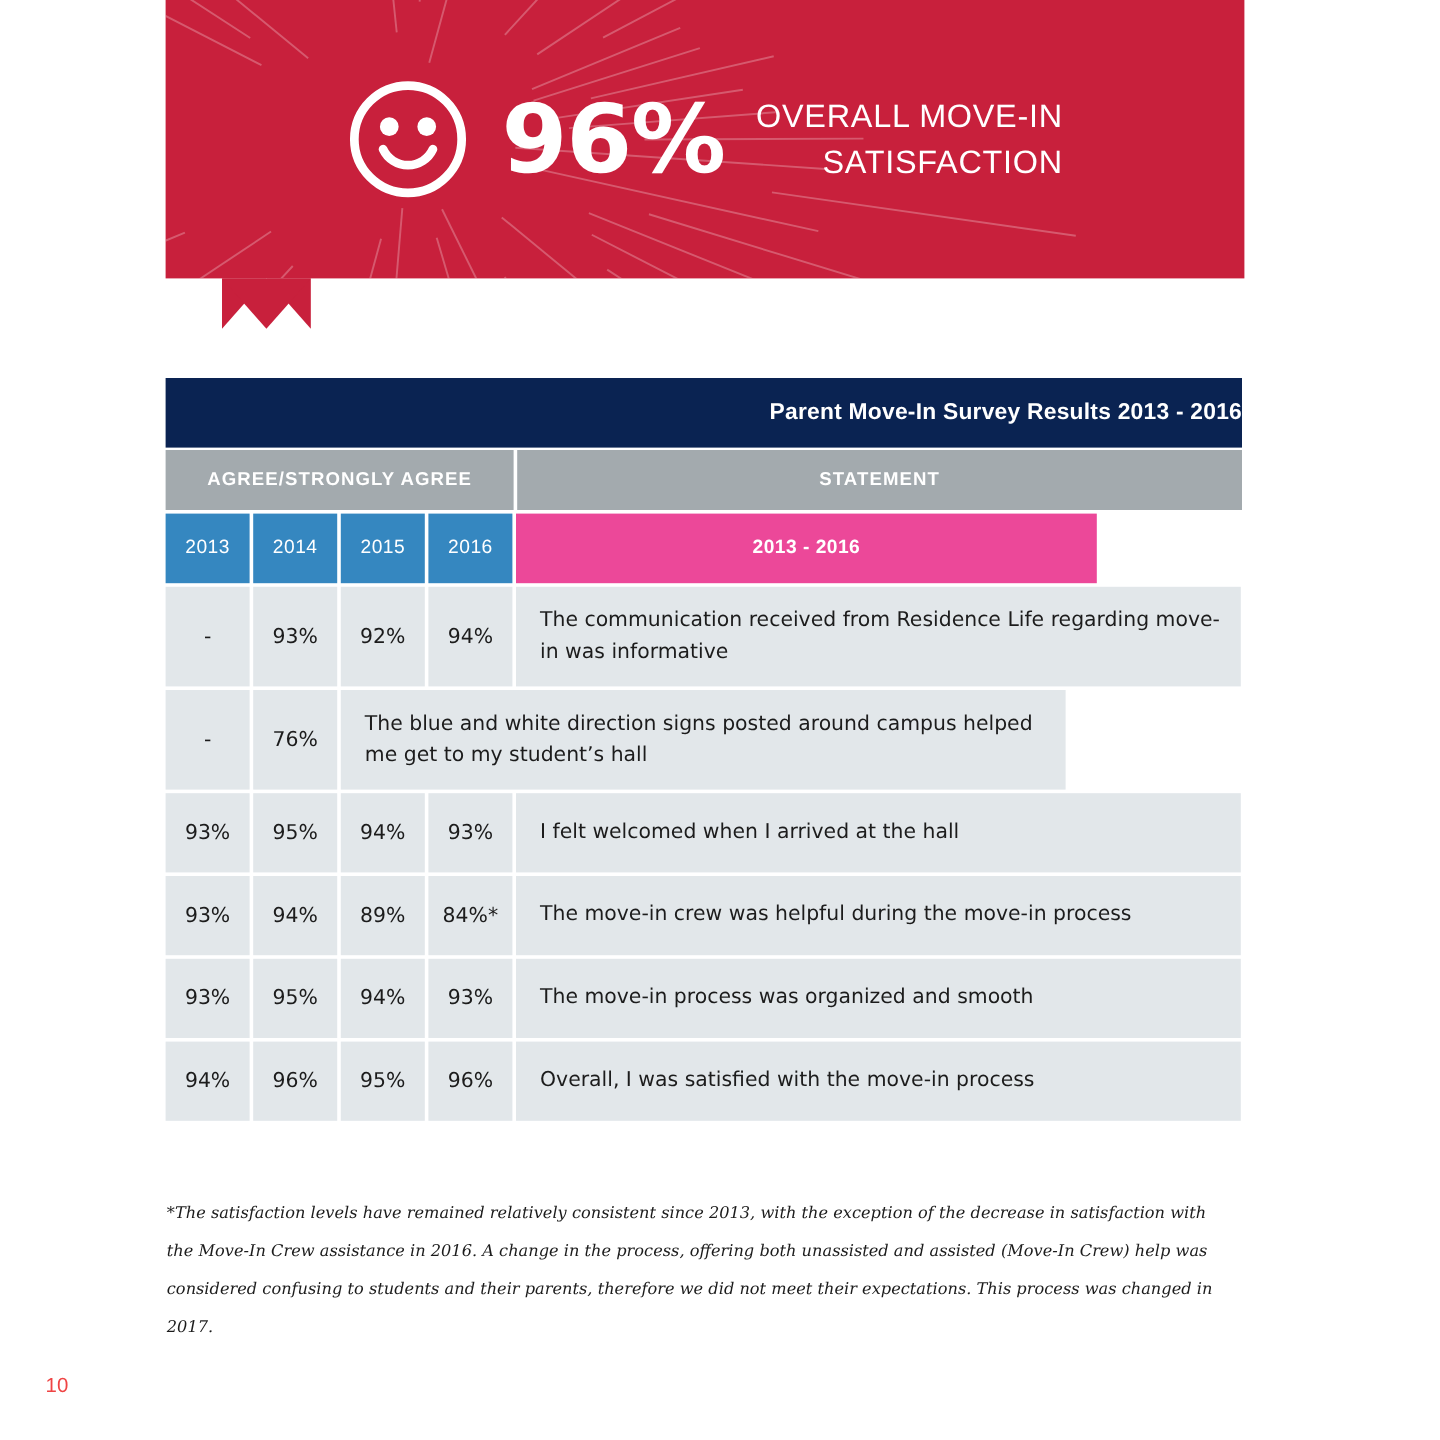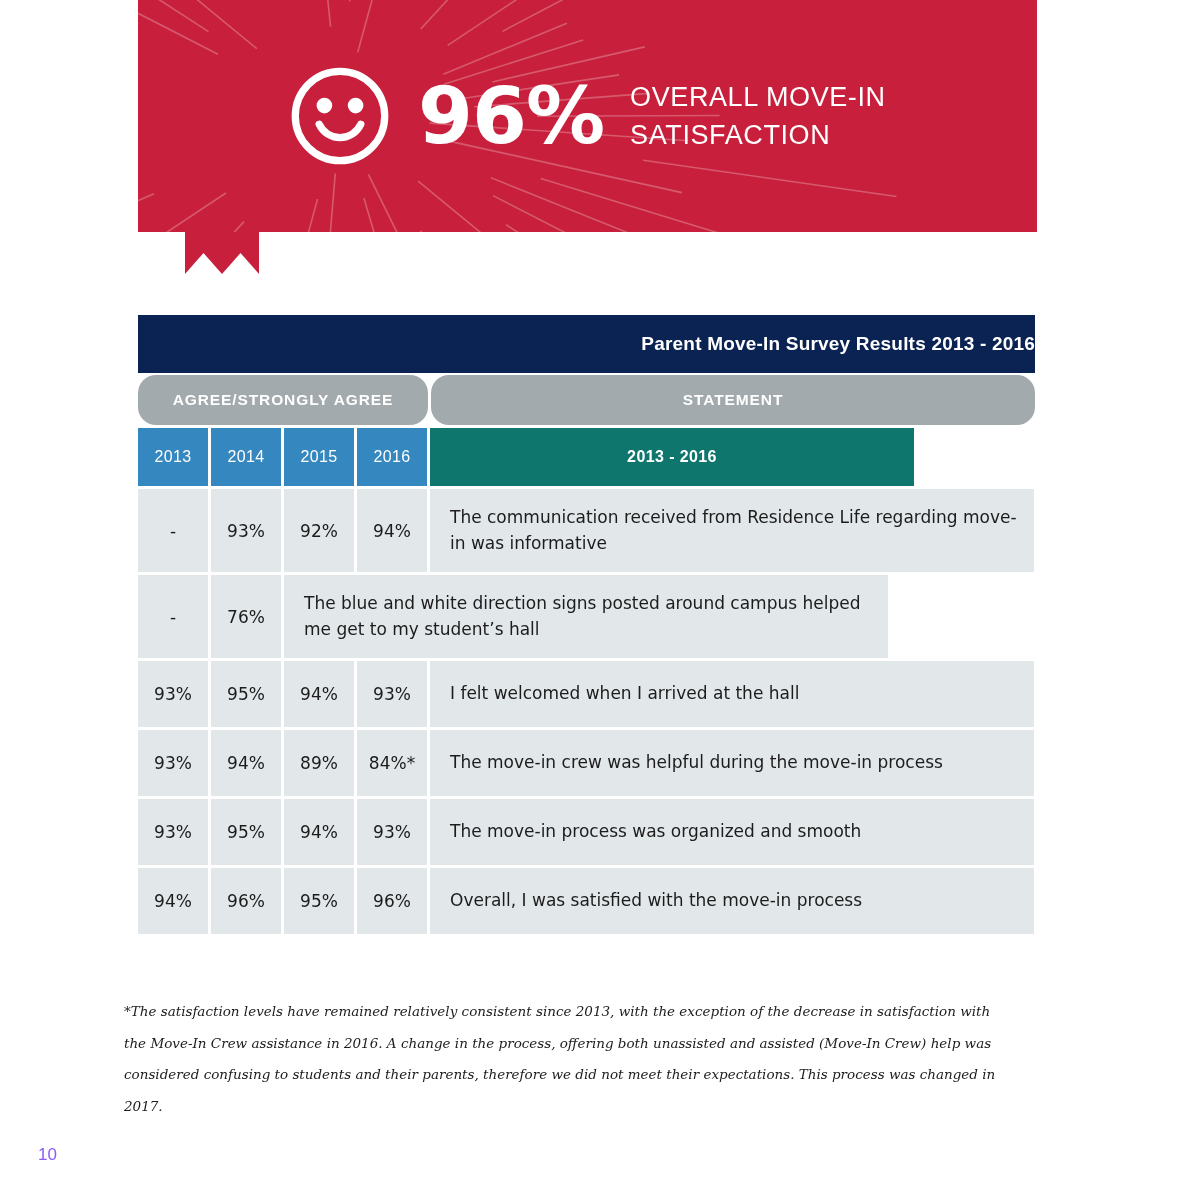--- a/index.html
+++ b/index.html
@@ -80,21 +80,21 @@
   }
   #headline {
     margin-left: 26px;
     color: #ffffff;
     font-size: 27px;
     font-weight: 300;
     line-height: 1.42;
     letter-spacing: 0.6px;
     flex: 0 0 auto;
   }
-  #headline div { white-space: nowrap; }
+  #headline div { white-space: nowrap; text-align: right; }
 
   
   #table-wrap {
     position: absolute;
     left: 138px;
     top: 315px;
     width: 897px;
   }
   .titlebar {
     background: #0a2352;
@@ -114,21 +114,20 @@
   .hdr-gray {
     background: #a3aaae;
     color: #ffffff;
     font-size: 15.5px;
     font-weight: bold;
     letter-spacing: 0.9px;
     display: flex;
     align-items: center;
     justify-content: center;
     height: 50px;
-    border-radius: 18px;
   }
   .years-span { width: 290px; }
   .stmt-span  { width: 604px; text-align: right; }
 
   .yearrow {
     display: flex;
     gap: 3px;
     margin-top: 3px;
   }
   .yr-cell {
@@ -137,21 +136,21 @@
     font-size: 16px;
     font-weight: normal;
     letter-spacing: 0.4px;
     height: 58px;
     display: flex;
     align-items: center;
     justify-content: center;
     width: 70px;
   }
   .yr-stmt {
-    background: #0f766e;
+    background: #ec4899;
     color: #ffffff;
     font-size: 16px;
     font-weight: bold;
     letter-spacing: 0.4px;
     height: 58px;
     display: flex;
     align-items: center;
     justify-content: center;
     width: 484px;
   }
@@ -182,35 +181,35 @@
     padding: 0 12px 0 20px;
     box-sizing: border-box;
     font-family: "DejaVu Sans", sans-serif;
   }
   .r-tall  > div { height: 83px; }
   .r-short > div { height: 66px; }
 
   
   #footnote {
     position: absolute;
-    left: 124px;
+    left: 139px;
     top: 996px;
     width: 875px;
     font-size: 13.5px;
     font-style: italic;
     color: #1c1c1c;
     line-height: 2.35;
     font-family: "DejaVu Serif", serif;
   }
   #pageno {
     position: absolute;
     left: 38px;
     top: 1145px;
     font-size: 17px;
-    color: #8b5cf6;
+    color: #ef4444;
   }
 </style>
 </head>
 <body>
 
 <div id="banner">
   <svg id="rays" viewBox="0 0 899 232" preserveAspectRatio="none">
       <line x1="291.4560488161027" y1="123.12562918671435" x2="549.884634284844" y2="140.82189128166692" stroke="#ffffff" stroke-opacity="0.26" stroke-width="1.6"></line>
       <line x1="505.2670975860131" y1="160.3026891802623" x2="758.4745861231714" y2="196.45750208781683" stroke="#ffffff" stroke-opacity="0.26" stroke-width="1.6"></line>
       <line x1="299.7000400895683" y1="138.61217919568054" x2="543.9615336705513" y2="192.64514750395495" stroke="#ffffff" stroke-opacity="0.26" stroke-width="1.6"></line>

